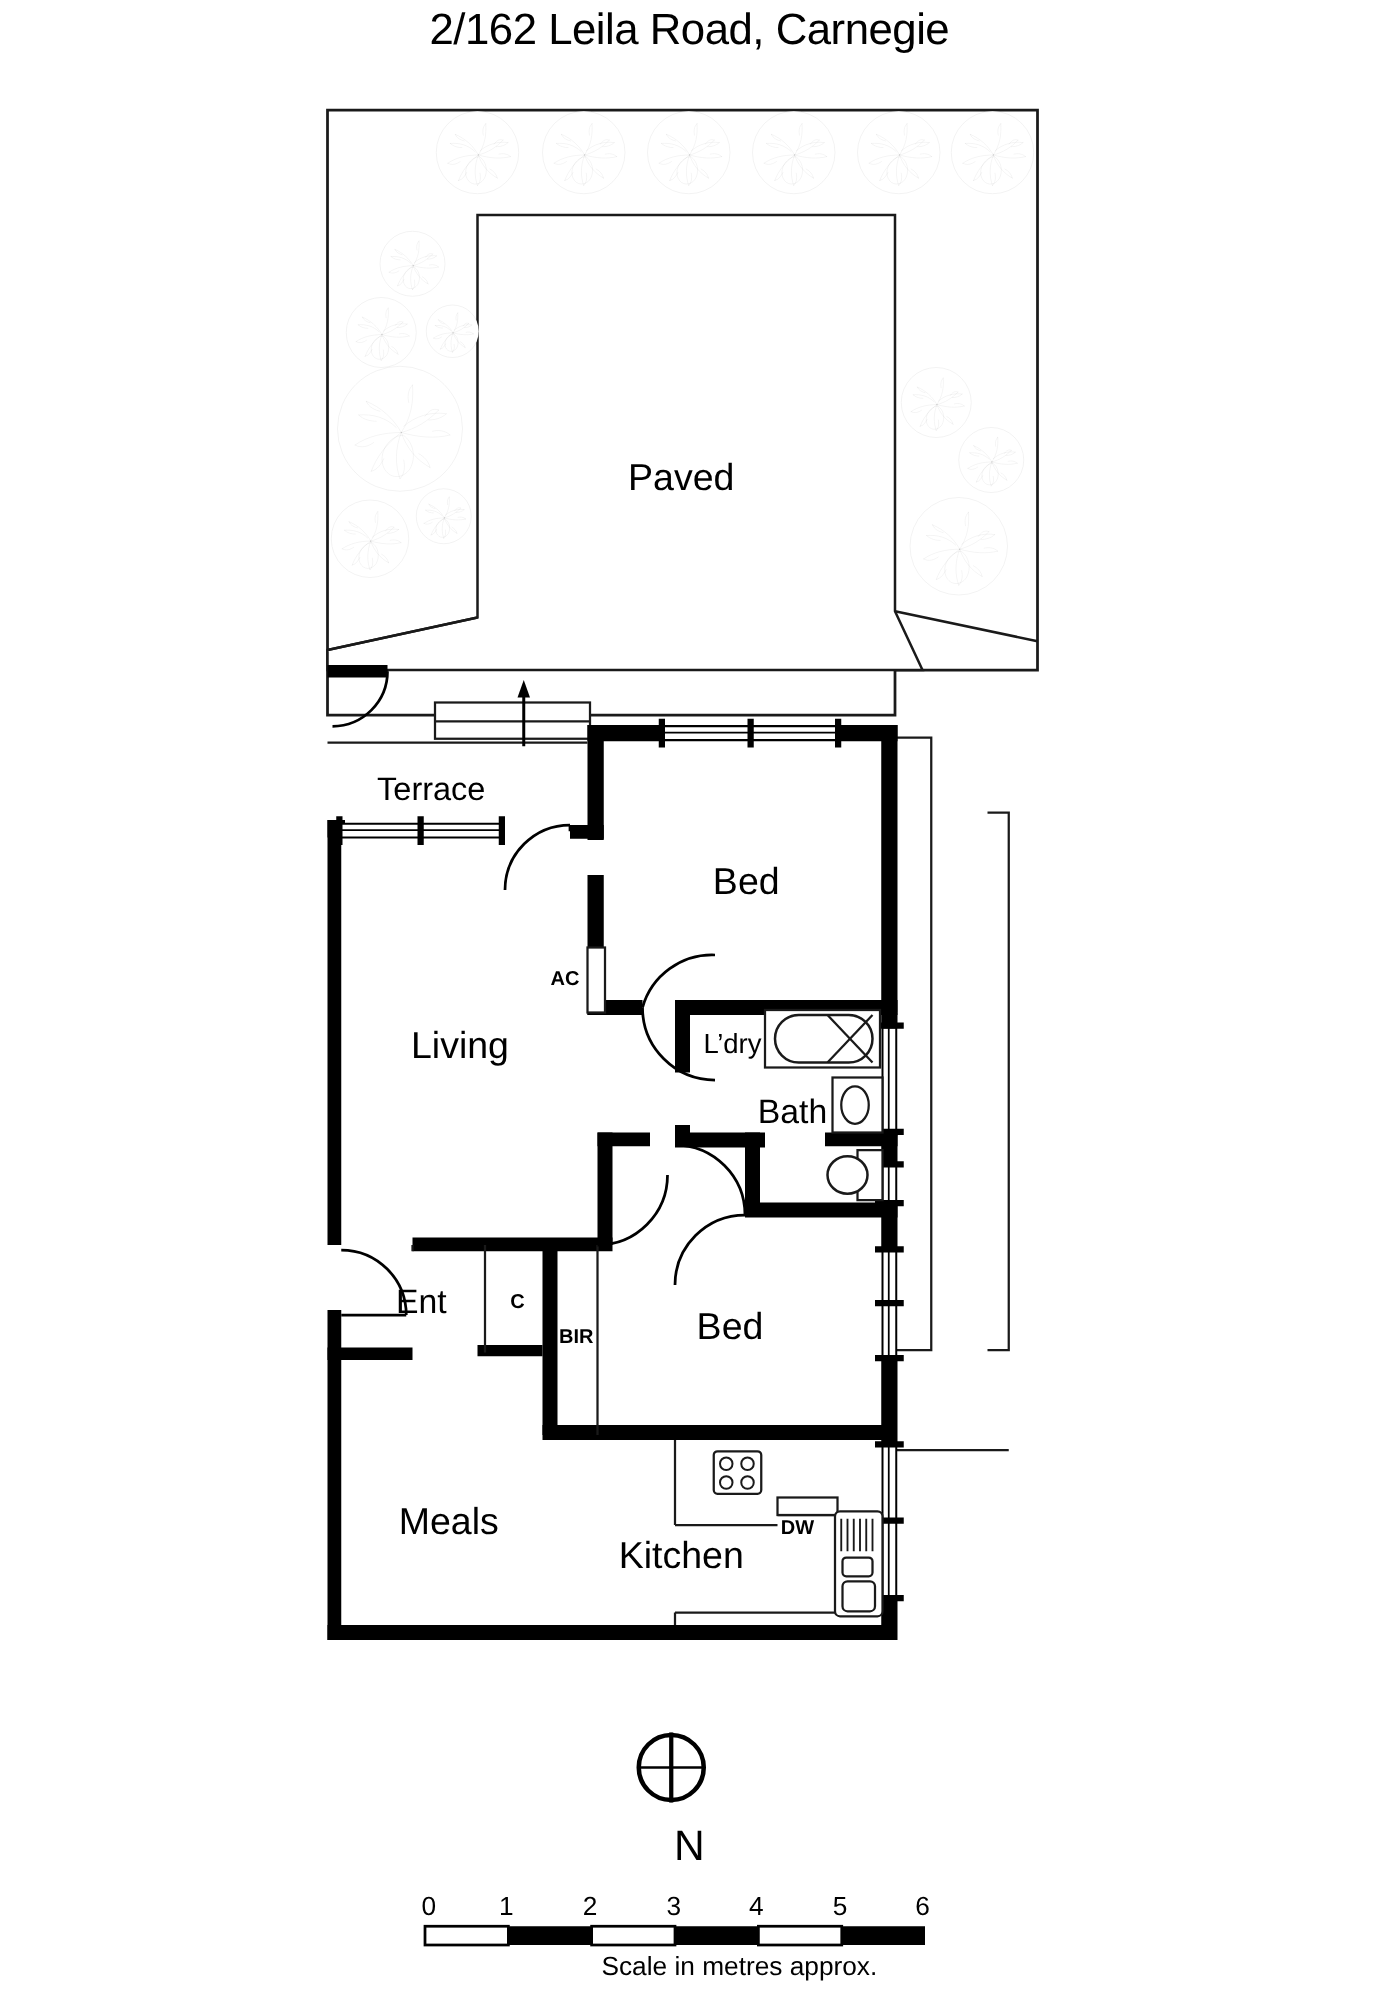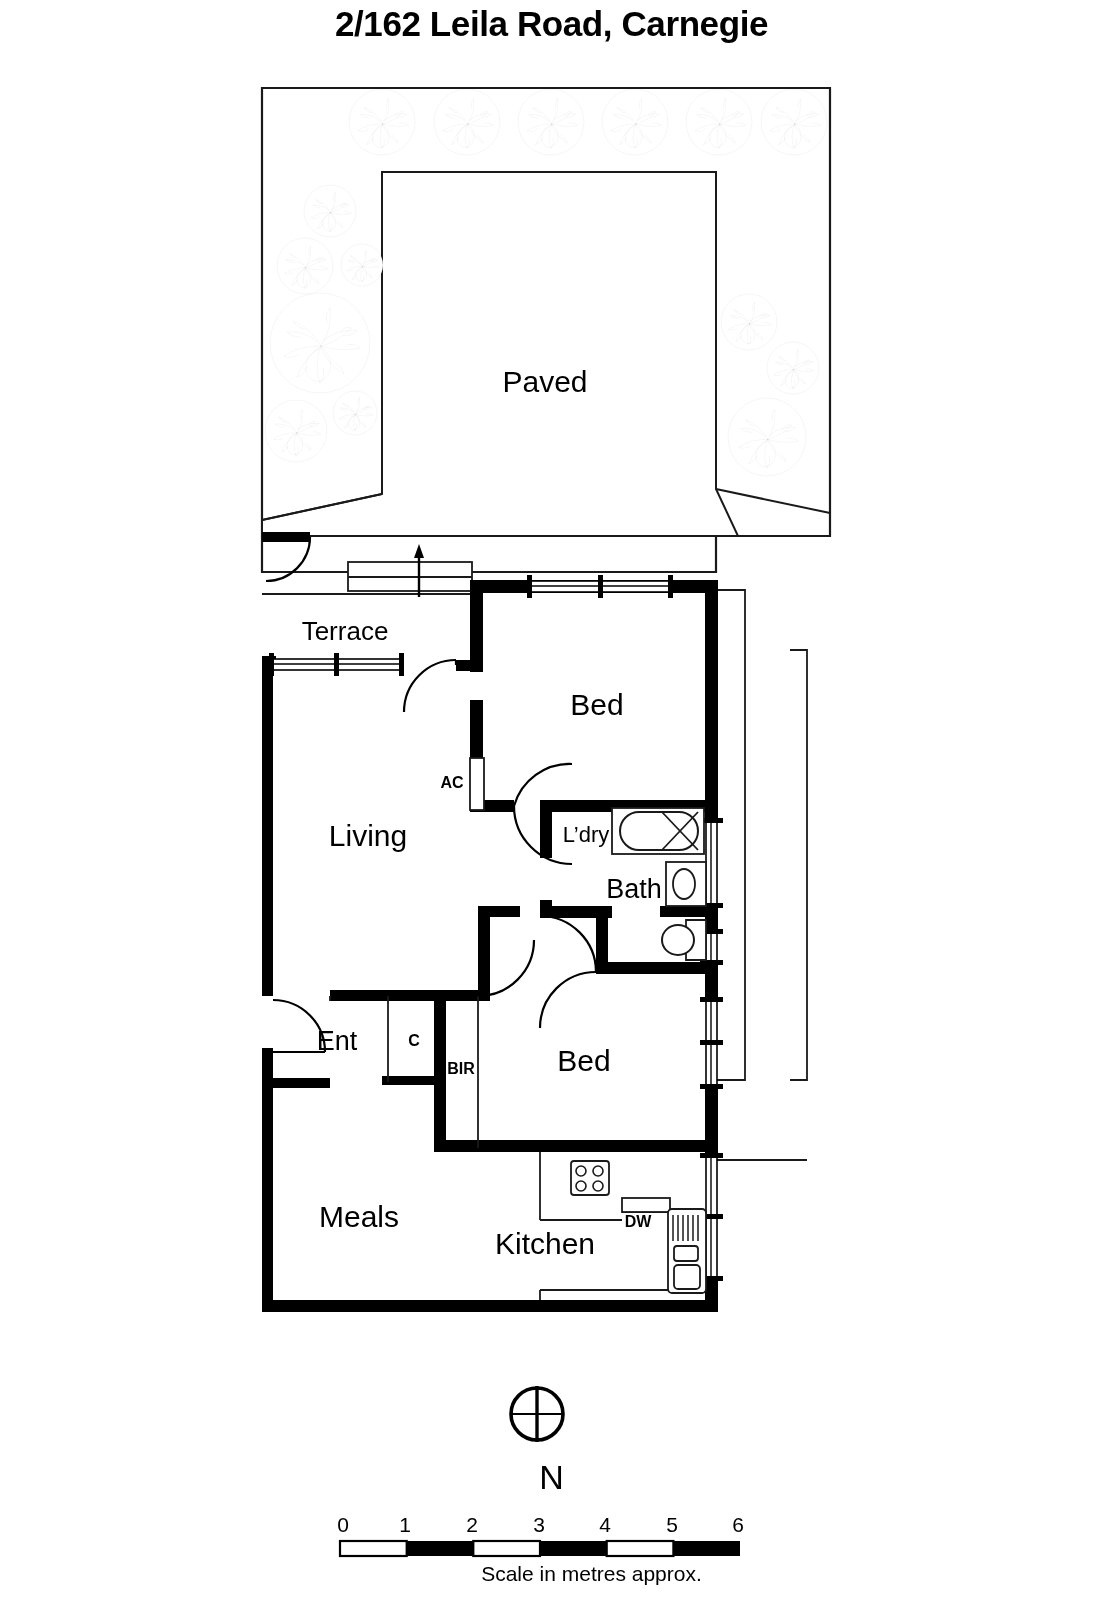--- a/index.html
+++ b/index.html
@@ -21,21 +21,21 @@
     height: 1600px;
     background: #ffffff;
   }
   #plan-title {
     position: absolute;
     left: 0;
     top: 4px;
     width: 1103px;
     text-align: center;
     font-size: 35px;
-    font-weight: bold;
+    font-weight: normal;
     letter-spacing: -0.4px;
     color: #000000;
     font-family: "Liberation Sans", sans-serif;
   }
   #plan-svg-wrap {
     position: absolute;
     left: 0;
     top: 0;
     width: 1103px;
     height: 1488px;

